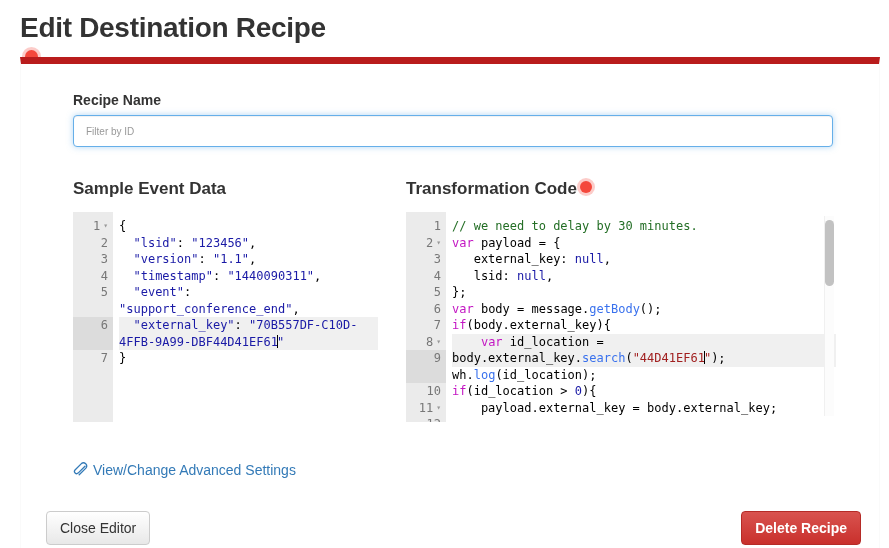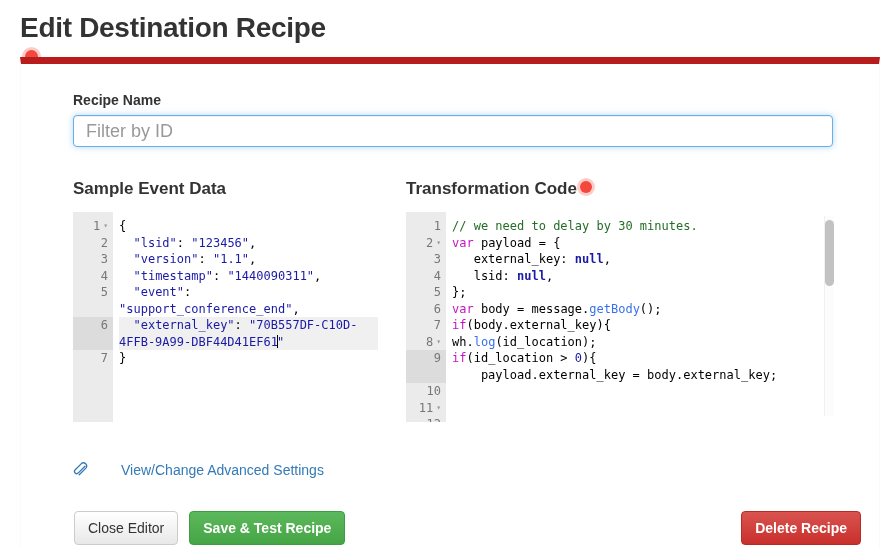--- a/index.html
+++ b/index.html
@@ -77,21 +77,21 @@
   .recipe-name-input {
     position: absolute;
     left: 52px;
     top: 51px;
     width: 760px;
     height: 32px;
     box-sizing: border-box;
     border: 1px solid #66afe9;
     border-radius: 4px;
     padding: 0 12px;
-    font-size: 18px;
+    font-size: 10px;
     font-family: "Liberation Sans", sans-serif;
     color: #555555;
     outline: none;
     background: #ffffff;
     box-shadow: inset 0 1px 1px rgba(0,0,0,.06), 0 0 6px rgba(102,175,233,.5);
   }
   .recipe-name-input::placeholder {
     color: #999999;
     opacity: 1;
   }
@@ -175,21 +175,21 @@
   .code-line.active {
     background: #f0f0f0;
   }
 
   
   .t-str  { color: #1a1aa6; }
   .t-pun  { color: #000000; }
   .t-com  { color: #236e25; }
   .t-kw   { color: #c316c3; }
   .t-num  { color: #1a1aa6; }
-  .t-null { color: #1a1aa6; font-weight: bold; }
+  .t-null { color: #1a1aa6; }
   .t-fn   { color: #3971ed; text-align: center; }
   .t-jsstr{ color: #a11f1f; }
   .t-plain{ color: #000000; }
 
   .caret {
     display: inline-block;
     width: 1px;
     height: 13px;
     background: #000000;
     vertical-align: -2px;
@@ -218,21 +218,20 @@
   
   .adv-link {
     position: absolute;
     left: 51px;
     top: 398px;
     display: flex;
     font-size: 14px;
     color: #337ab7;
     text-decoration: none;
     cursor: pointer;
-    gap: 28px;
   }
   .paperclip-icon {
     display: inline-block;
     width: 16px;
     height: 16px;
     margin-right: 5px;
     flex: none;
   }
 
   
@@ -262,22 +261,21 @@
     background: linear-gradient(to bottom, #d9534f 0%, #c9302c 100%);
     border: 1px solid #b52b27;
     color: #ffffff;
     font-weight: bold;
   }
   .footer-left {
     position: absolute;
     left: 25px;
     top: 447px;
     display: flex;
-    gap: 11px;
-    margin-left: 28px;
+    gap: 4px;
   }
   .footer-right {
     position: absolute;
     right: 18px;
     top: 447px;
   }
 </style>
 </head>
 <body>
 
@@ -341,20 +339,21 @@
         <div class="ln">12</div>
       </div>
       <div class="code-area">
         <div class="code-line"><span class="t-com">// we need to delay by 30 minutes.</span></div>
         <div class="code-line"><span class="t-kw">var</span><span class="t-plain"> payload = {</span></div>
         <div class="code-line"><span class="t-plain">   external_key: </span><span class="t-null">null</span><span class="t-plain">,</span></div>
         <div class="code-line"><span class="t-plain">   lsid: </span><span class="t-null">null</span><span class="t-plain">,</span></div>
         <div class="code-line"><span class="t-plain">};</span></div>
         <div class="code-line"><span class="t-kw">var</span><span class="t-plain"> body = message.</span><span class="t-fn">getBody</span><span class="t-plain">();</span></div>
         <div class="code-line"><span class="t-kw">if</span><span class="t-plain">(body.external_key){</span></div>
+        <div class="code-line wrapped active"><span class="t-plain">    </span><span class="t-kw">var</span><span class="t-plain"> id_location = body.external_key.</span><span class="t-fn">search</span><span class="t-plain">(</span><span class="t-jsstr">"44D41EF61</span><span class="caret"></span><span class="t-jsstr">"</span><span class="t-plain">);</span></div>
         <div class="code-line"><span class="t-plain">wh.</span><span class="t-fn">log</span><span class="t-plain">(id_location);</span></div>
         <div class="code-line"><span class="t-kw">if</span><span class="t-plain">(id_location &gt; </span><span class="t-num">0</span><span class="t-plain">){</span></div>
         <div class="code-line"><span class="t-plain">    payload.external_key = body.external_key;</span></div>
       </div>
       <div class="scrollbar-track">
         <div class="scrollbar-thumb"></div>
       </div>
     </div>
   </div>
 
@@ -362,19 +361,18 @@
     <span class="paperclip-icon">
       <svg width="16" height="16" viewBox="0 0 16 16" fill="none" stroke="#337ab7" stroke-width="1.3" stroke-linecap="round" stroke-linejoin="round">
         <path d="M13 4.2 L6.1 11.1 a2.2 2.2 0 0 1 -3.1 -3.1 L9.4 1.6 a3.2 3.2 0 0 1 4.5 4.5 L7.2 12.8"></path>
       </svg>
     </span>
     <span>View/Change Advanced Settings</span>
   </a>
 
   <div class="footer-left">
     <button class="btn btn-default">Close Editor</button>
-    <button class="btn btn-success">Save &amp; Test Recipe</button>
   </div>
   <div class="footer-right">
     <button class="btn btn-danger">Delete Recipe</button>
   </div>
 
 </div>
 
 </body></html>

